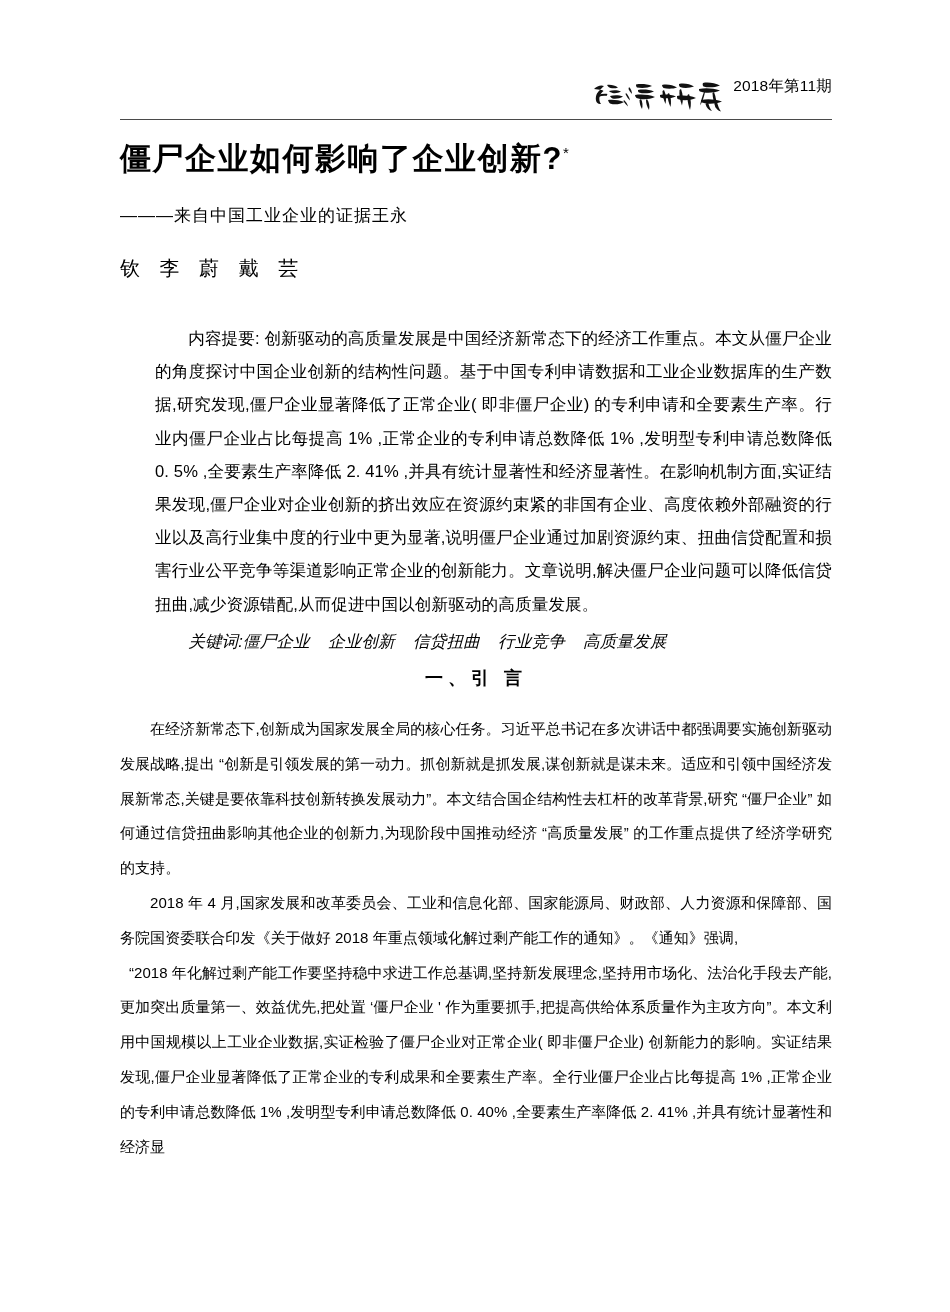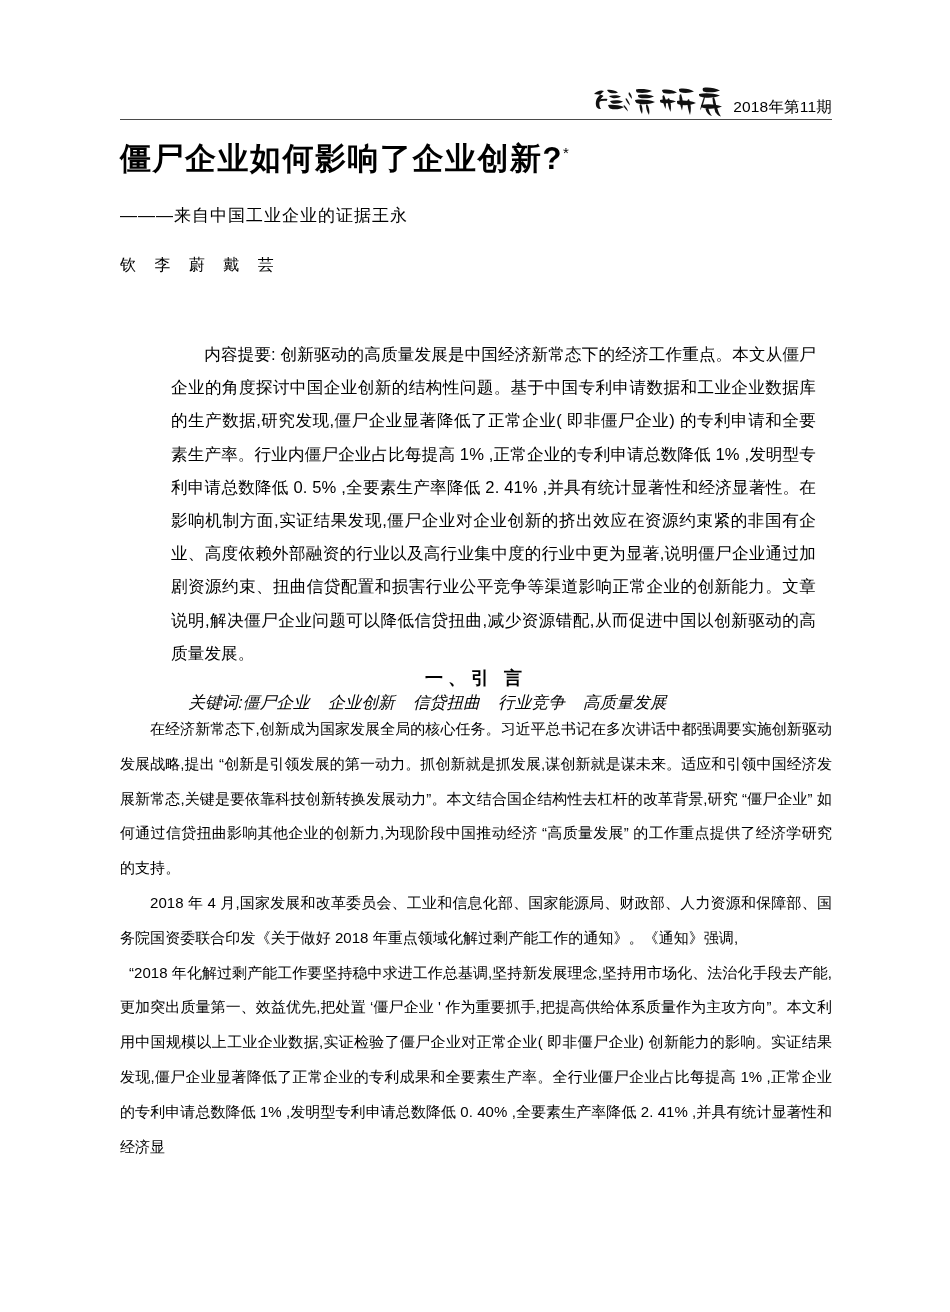--- a/index.html
+++ b/index.html
@@ -23,21 +23,21 @@
   }
 
   
   .masthead {
     position: absolute;
     left: 120px;
     top: 78px;
     width: 712px;
     height: 42px;
     display: flex;
-    align-items: flex-end;
+    align-items: flex-start;
     justify-content: flex-end;
     gap: 6px;
     border-bottom: 1.4px solid #4a4a4a;
     box-sizing: border-box;
     padding-bottom: 2px;
   }
   .journal-logo {
     display: block;
     height: 34px;
     width: 136px;
@@ -76,35 +76,35 @@
   }
   .article-subtitle {
     margin: 26px 0 0 0;
     font-size: 17px;
     font-weight: 400;
     letter-spacing: 1px;
     line-height: 1.3;
   }
   .author-line {
     margin: 28px 0 0 0;
-    font-size: 16px;
+    font-size: 20px;
     letter-spacing: 7px;
     font-weight: 400;
   }
 
   
   .abstract-block {
     position: absolute;
     left: 155px;
     top: 322px;
     width: 677px;
     box-sizing: border-box;
   }
   .abstract-text {
-    margin: 16px;
+    margin: 0;
     font-size: 16.6px;
     line-height: 33.2px;
     text-align: justify;
     text-justify: inter-ideograph;
     text-indent: 2em;
     letter-spacing: 0.1px;
   }
   .abstract-label {
     letter-spacing: 0.1px;
   }

